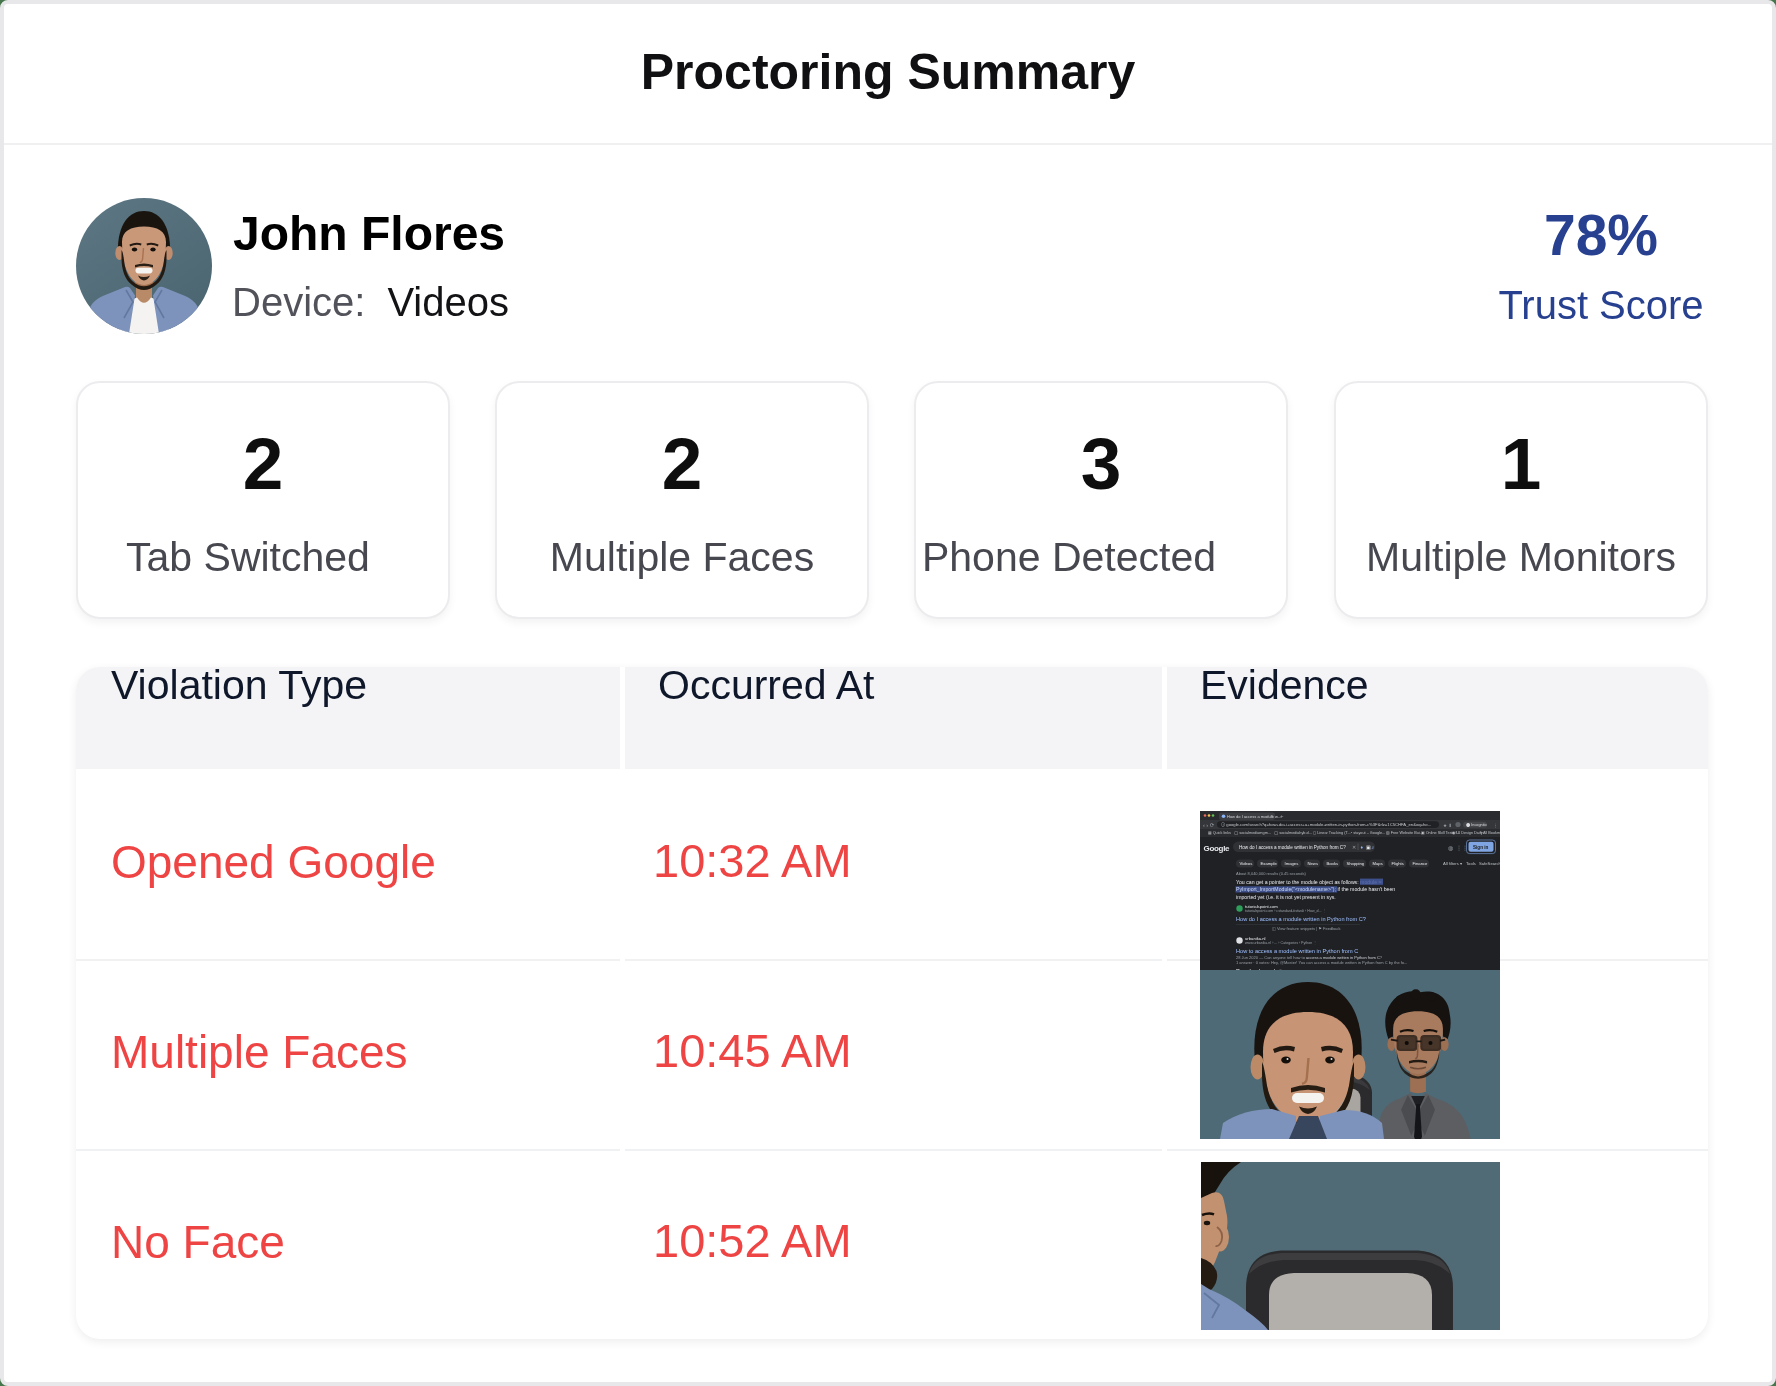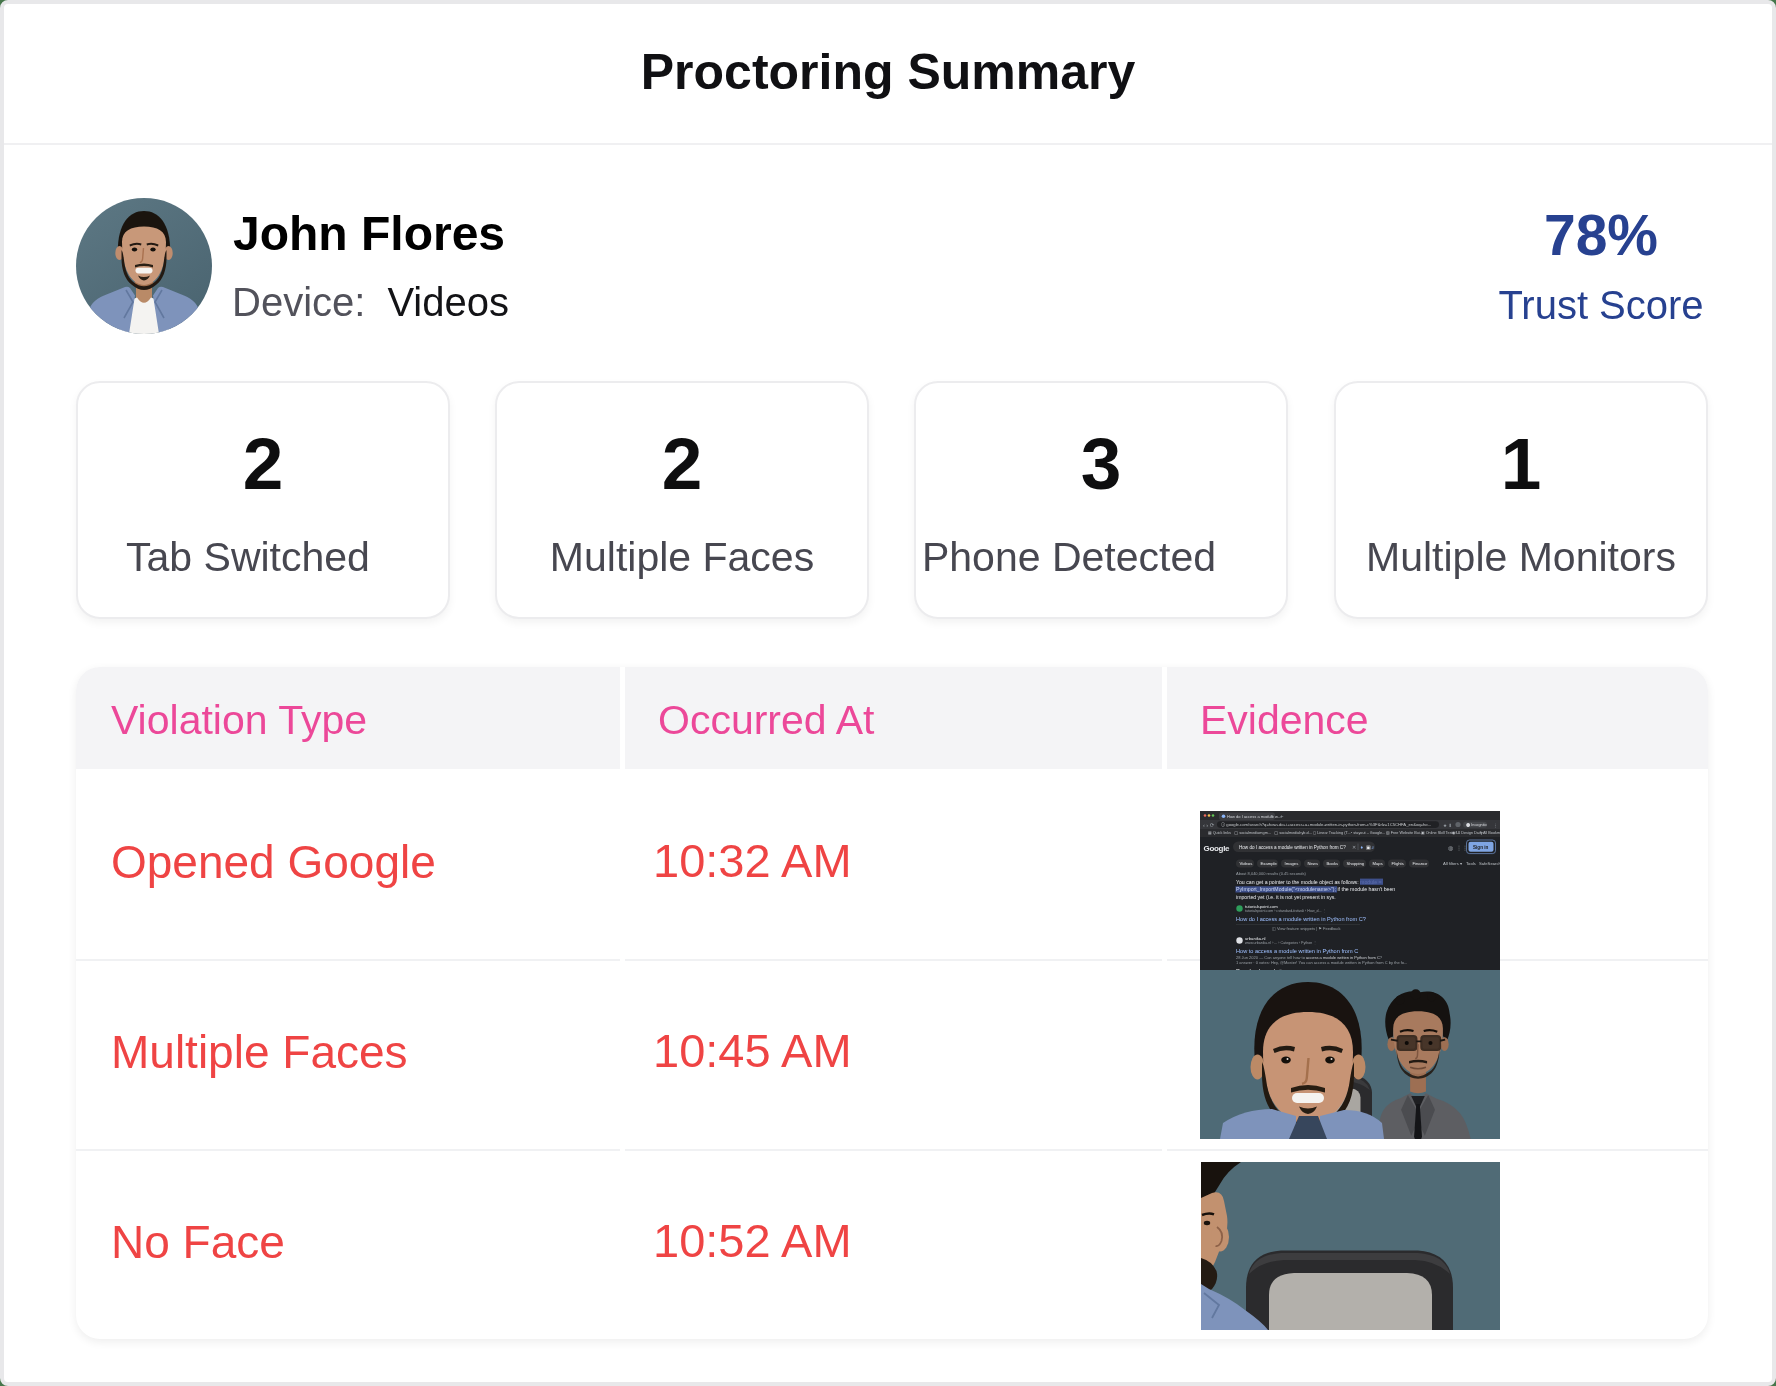--- a/index.html
+++ b/index.html
@@ -32,21 +32,21 @@
          border-radius:24px; box-shadow:0 3px 10px rgba(0,0,0,0.07); background:#fff; overflow:hidden; }
   .col { position:absolute; top:0; height:100%; }
   #c1 { left:0; width:544px; }
   #c2 { left:549px; width:537px; }
   #c3 { left:1091px; width:541px; }
   .chead { position:absolute; left:0; top:0; width:100%; height:102px; background:#f4f4f6; }
   .cell { position:absolute; left:0; width:100%; height:190px; border-top:2px solid #f0f1f3; }
   .r1 { top:102px; border-top:none; }
   .r2 { top:292px; }
   .r3 { top:482px; }
-  .htxt { font-size:41px; color:#ec4899; top:696px; }
+  .htxt { font-size:41px; color:#0f172a; top:661px; }
   .rtxt { font-size:46px; color:#ef4444; }
 </style>
 </head>
 <body>
 <svg width="0" height="0" style="position:absolute">
   <defs>
     <linearGradient id="tealbg" x1="0" y1="0" x2="0.7" y2="1">
       <stop offset="0" stop-color="#5d7884"></stop>
         <stop offset="1" stop-color="#4b6571"></stop>
     </linearGradient>

